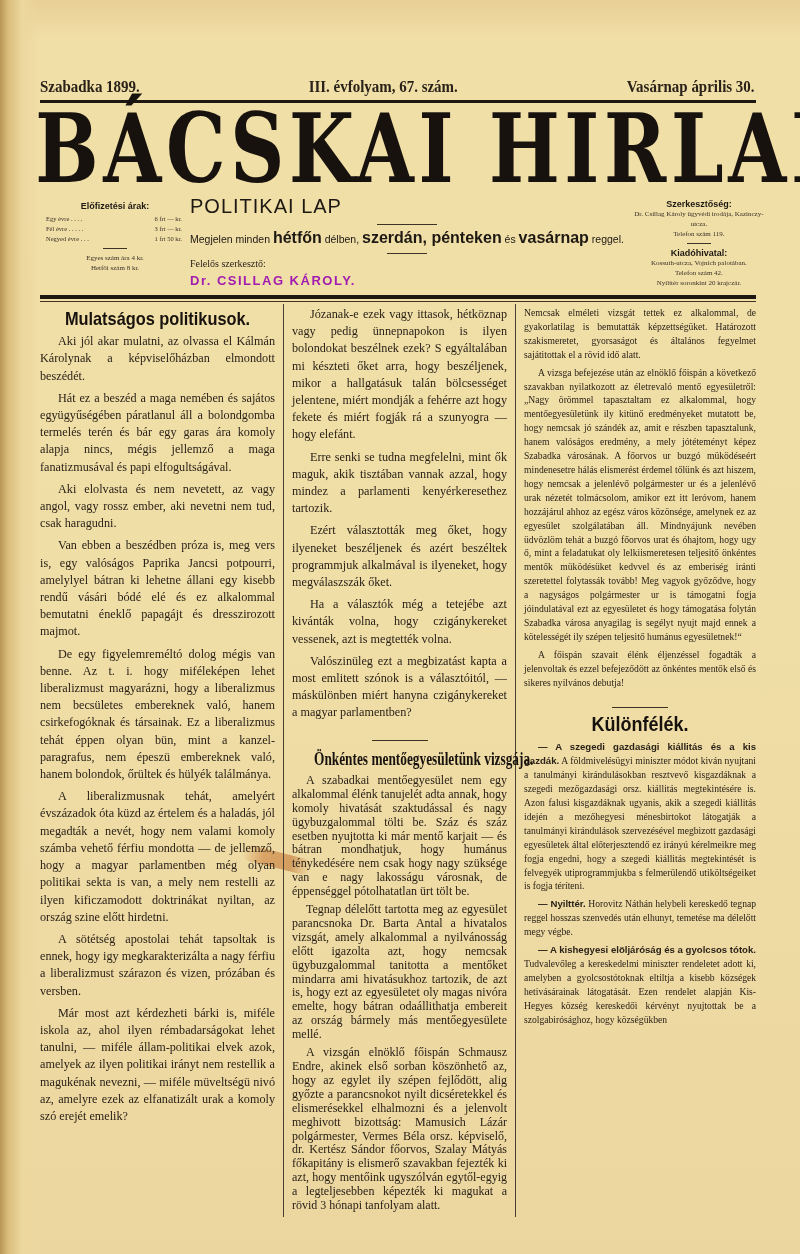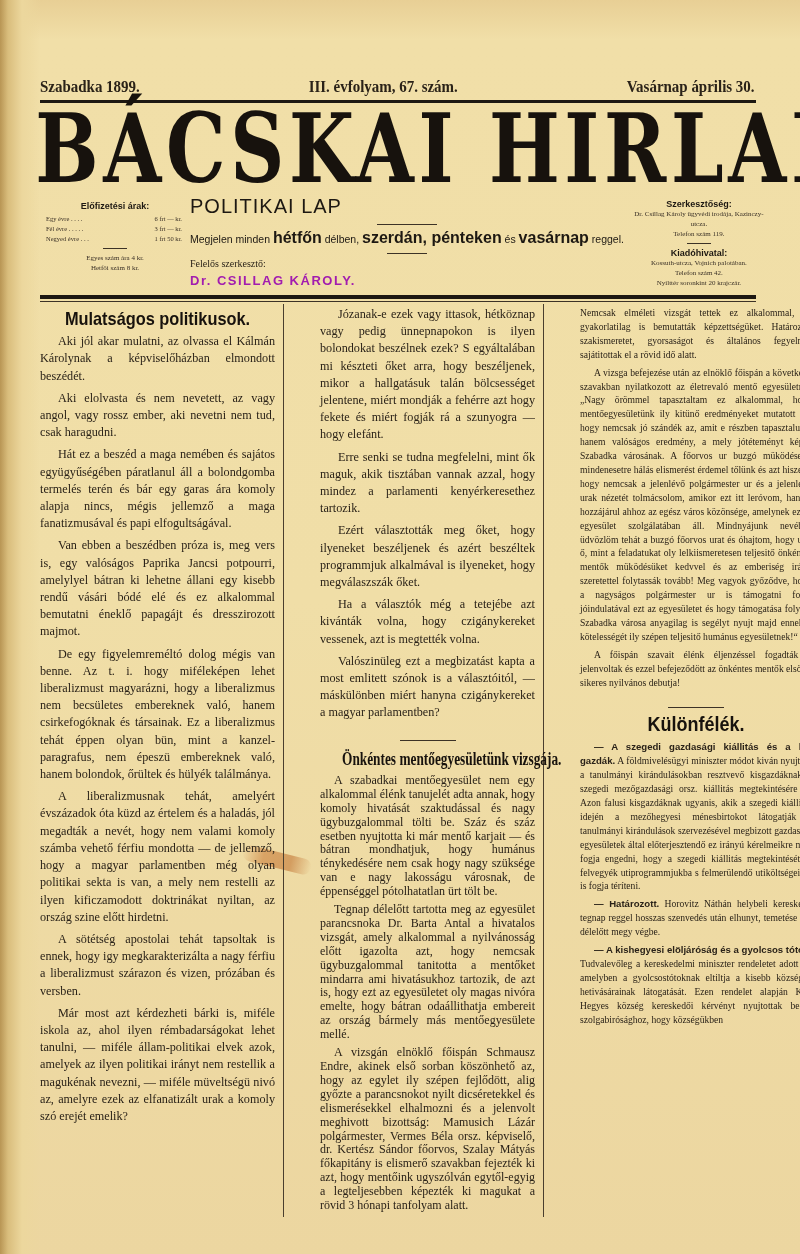--- a/index.html
+++ b/index.html
@@ -40,21 +40,21 @@
   .politikai { font-family: "Liberation Sans", sans-serif; font-size: 20px; letter-spacing: 1px; margin-top: 2px; color: #1d1812; }
   .center-rule { width: 60px; height: 1px; background: #3c3226; margin: 6px auto 4px; }
   .schedule { font-family: "Liberation Sans", sans-serif; font-size: 10.5px; white-space: nowrap; color: #1d1812; }
   .schedule b { font-size: 16px; }
   .felelos { font-size: 10px; margin-top: 4px; }
   .editor { font-family: "Liberation Sans", sans-serif; font-weight: bold; font-size: 13px; letter-spacing: 1.5px; margin-top: 4px; color: #a21caf; }
 
   .main-rule { height: 4px; background: #1d1812; margin-top: 2px; }
   .main-rule-thin { height: 1px; background: #3c3226; margin-top: 2px; }
 
-  .columns { display: grid; grid-template-columns: 244px 232px 240px; margin-top: 2px; gap: 28px; }
+  .columns { display: grid; grid-template-columns: 244px 232px 240px; margin-top: 2px; }
   .col { padding: 2px 8px 0 8px; font-size: 12.2px; line-height: 17.2px; text-align: justify; }
   .col1 { padding-left: 0px; padding-right: 8px; border-right: 1px solid #4a3e2e; }
   .col2 { border-right: 1px solid #4a3e2e; }
   .col3 { font-size: 9.6px; line-height: 13.9px; padding-right: 0; }
   .col2 .small { font-size: 12px; line-height: 13.9px; }
   .col p { margin: 0 0 5px 0; text-indent: 18px; hyphens: auto; }
   .col3 p, .col2 .small p { margin-bottom: 4px; text-indent: 14px; }
   .headline { font-family: "Liberation Sans", sans-serif; font-weight: bold; font-size: 19px; text-align: center;
     margin: 4px 0 6px; transform: scaleX(0.86); white-space: nowrap; color: #17120d; }
   .headline2 { font-family: "Liberation Serif", serif; font-weight: bold; font-size: 18px; text-align: center;
@@ -130,22 +130,22 @@
   </div>
 
   <div class="main-rule"></div>
   <div class="main-rule-thin"></div>
 
   <div class="columns">
 
     <div class="col col1">
       <div class="headline">Mulatságos politikusok.</div>
       <p>Aki jól akar mulatni, az olvassa el Kálmán Károlynak a képviselőházban elmondott beszédét.</p>
+      <p>Hát ez a beszéd a maga nemében és sajátos együgyűségében páratlanul áll a bolondgomba termelés terén és bár egy garas ára komoly alapja nincs, mégis jellemző a maga fanatizmusával és papi elfogultságával.</p>
       <p>Aki elolvasta és nem nevetett, az vagy angol, vagy rossz ember, aki nevetni nem tud, csak haragudni.</p>
-      <p>Hát ez a beszéd a maga nemében és sajátos együgyűségében páratlanul áll a bolondgomba termelés terén és bár egy garas ára komoly alapja nincs, mégis jellemző a maga fanatizmusával és papi elfogultságával.</p>
       <p>Van ebben a beszédben próza is, meg vers is, egy valóságos Paprika Jancsi potpourri, amelylyel bátran ki lehetne állani egy kisebb rendű vásári bódé elé és ez alkalommal bemutatni éneklő papagájt és dresszirozott majmot.</p>
       <p>De egy figyelemreméltó dolog mégis van benne. Az t. i. hogy miféleképen lehet liberalizmust magyarázni, hogy a liberalizmus nem becsületes embereknek való, hanem csirkefogóknak és társainak. Ez a liberalizmus tehát éppen olyan bün, mint a kanzel-paragrafus, nem épeszü embereknek való, hanem bolondok, őrültek és hülyék találmánya.</p>
       <p>A liberalizmusnak tehát, amelyért évszázadok óta küzd az értelem és a haladás, jól megadták a nevét, hogy nem valami komoly számba vehető férfiu mondotta — de jellemző, hogy a magyar parlamentben még olyan politikai sekta is van, a mely nem restelli az ilyen kificzamodott doktrinákat nyiltan, az ország szine előtt hirdetni.</p>
       <p>A sötétség apostolai tehát tapsoltak is ennek, hogy igy megkarakterizálta a nagy férfiu a liberalizmust szárazon és vizen, prózában és versben.</p>
       <p>Már most azt kérdezheti bárki is, miféle iskola az, ahol ilyen rémbadarságokat lehet tanulni, — miféle állam-politikai elvek azok, amelyek az ilyen politikai irányt nem restellik a magukénak nevezni, — miféle müveltségü nivó az, amelyre ezek az elfanatizált urak a komoly szó erejét emelik?</p>
     </div>
 
     <div class="col col2">
       <p>Józanak-e ezek vagy ittasok, hétköznap vagy pedig ünnepnapokon is ilyen bolondokat beszélnek ezek? S egyáltalában mi készteti őket arra, hogy beszéljenek, mikor a hallgatásuk talán bölcsességet jelentene, miért mondják a fehérre azt hogy fekete és miért fogják rá a szunyogra — hogy elefánt.</p>
       <p>Erre senki se tudna megfelelni, mint ők maguk, akik tisztában vannak azzal, hogy mindez a parlamenti kenyérkeresethez tartozik.</p>
@@ -161,17 +161,17 @@
       </div>
     </div>
 
     <div class="col col3">
       <p style="text-indent:0;">Nemcsak elméleti vizsgát tettek ez alkalommal, de gyakorlatilag is bemutatták képzettségüket. Határozott szakismeretet, gyorsaságot és általános fegyelmet sajátitottak el a rövid idő alatt.</p>
       <p>A vizsga befejezése után az elnöklő főispán a következő szavakban nyilatkozott az életrevaló mentő egyesületről: „Nagy örömmel tapasztaltam ez alkalommal, hogy mentőegyesületünk ily kitünő eredményeket mutatott be, hogy nemcsak jó szándék az, amit e részben tapasztalunk, hanem valóságos eredmény, a mely jótéteményt képez Szabadka városának. A főorvos ur buzgó müködéseért mindenesetre hálás elismerést érdemel tőlünk és azt hiszem, hogy nemcsak a jelenlévő polgármester ur és a jelenlévő urak nézetét tolmácsolom, amikor ezt itt leróvom, hanem hozzájárul ahhoz az egész város közönsége, amelynek ez az egyesület szolgálatában áll. Mindnyájunk nevében üdvözlöm tehát a buzgó főorvos urat és óhajtom, hogy ugy ő, mint a feladatukat oly lelkiismeretesen teljesitő önkéntes mentők müködésüket kedvvel és az emberiség iránti szeretettel folytassák tovább! Meg vagyok győződve, hogy a nagyságos polgármester ur is támogatni fogja jóindulatával ezt az egyesületet és hogy támogatása folytán Szabadka városa anyagilag is segélyt nyujt majd ennek a kötelességét ily szépen teljesitő humánus egyesületnek!“</p>
       <p>A főispán szavait élénk éljenzéssel fogadták a jelenvoltak és ezzel befejeződött az önkéntes mentők első és sikeres nyilvános debutja!</p>
       <div class="divider"></div>
       <div class="headline3">Különfélék.</div>
       <p><span class="item-head">— A szegedi gazdasági kiállitás és a kis gazdák.</span> <span>A földmivelésügyi miniszter módot kiván nyujtani a tanulmányi kirándulásokban resztvevő kisgazdáknak a szegedi mezőgazdasági orsz. kiállitás megtekintésére is. Azon falusi kisgazdáknak ugyanis, akik a szegedi kiállitás idején a mezőhegyesi ménesbirtokot látogatják a tanulmányi kirándulások szervezésével megbizott gazdasági egyesületek által előterjesztendő ez irányú kérelmeikre meg fogja engedni, hogy a szegedi kiállitás megtekintését is felvegyék utiprogrammjukba s felmerülendő utiköltségeiket is fogja téríteni.</span></p>
-      <p><span class="item-head">— Határozott.</span> <span>Horovitz Náthán helybeli kereskedő tegnap reggel hosszas szenvedés után elhunyt, temetése ma délelőtt megy végbe.</span></p>
+      <p><span class="item-head">— Nyilttér.</span> <span>Horovitz Náthán helybeli kereskedő tegnap reggel hosszas szenvedés után elhunyt, temetése ma délelőtt megy végbe.</span></p>
       <p><span class="item-head">— A kishegyesi elöljáróság és a gyolcsos tótok.</span> <span>Tudvalevőleg a kereskedelmi miniszter rendeletet adott ki, amelyben a gyolcsostótoknak eltiltja a kisebb községek hetivásárainak látogatását. Ezen rendelet alapján Kis-Hegyes község kereskedői kérvényt nyujtottak be a szolgabirósághoz, hogy községükben</span></p>
     </div>
   </div>
 </div>
 
 </body></html>

